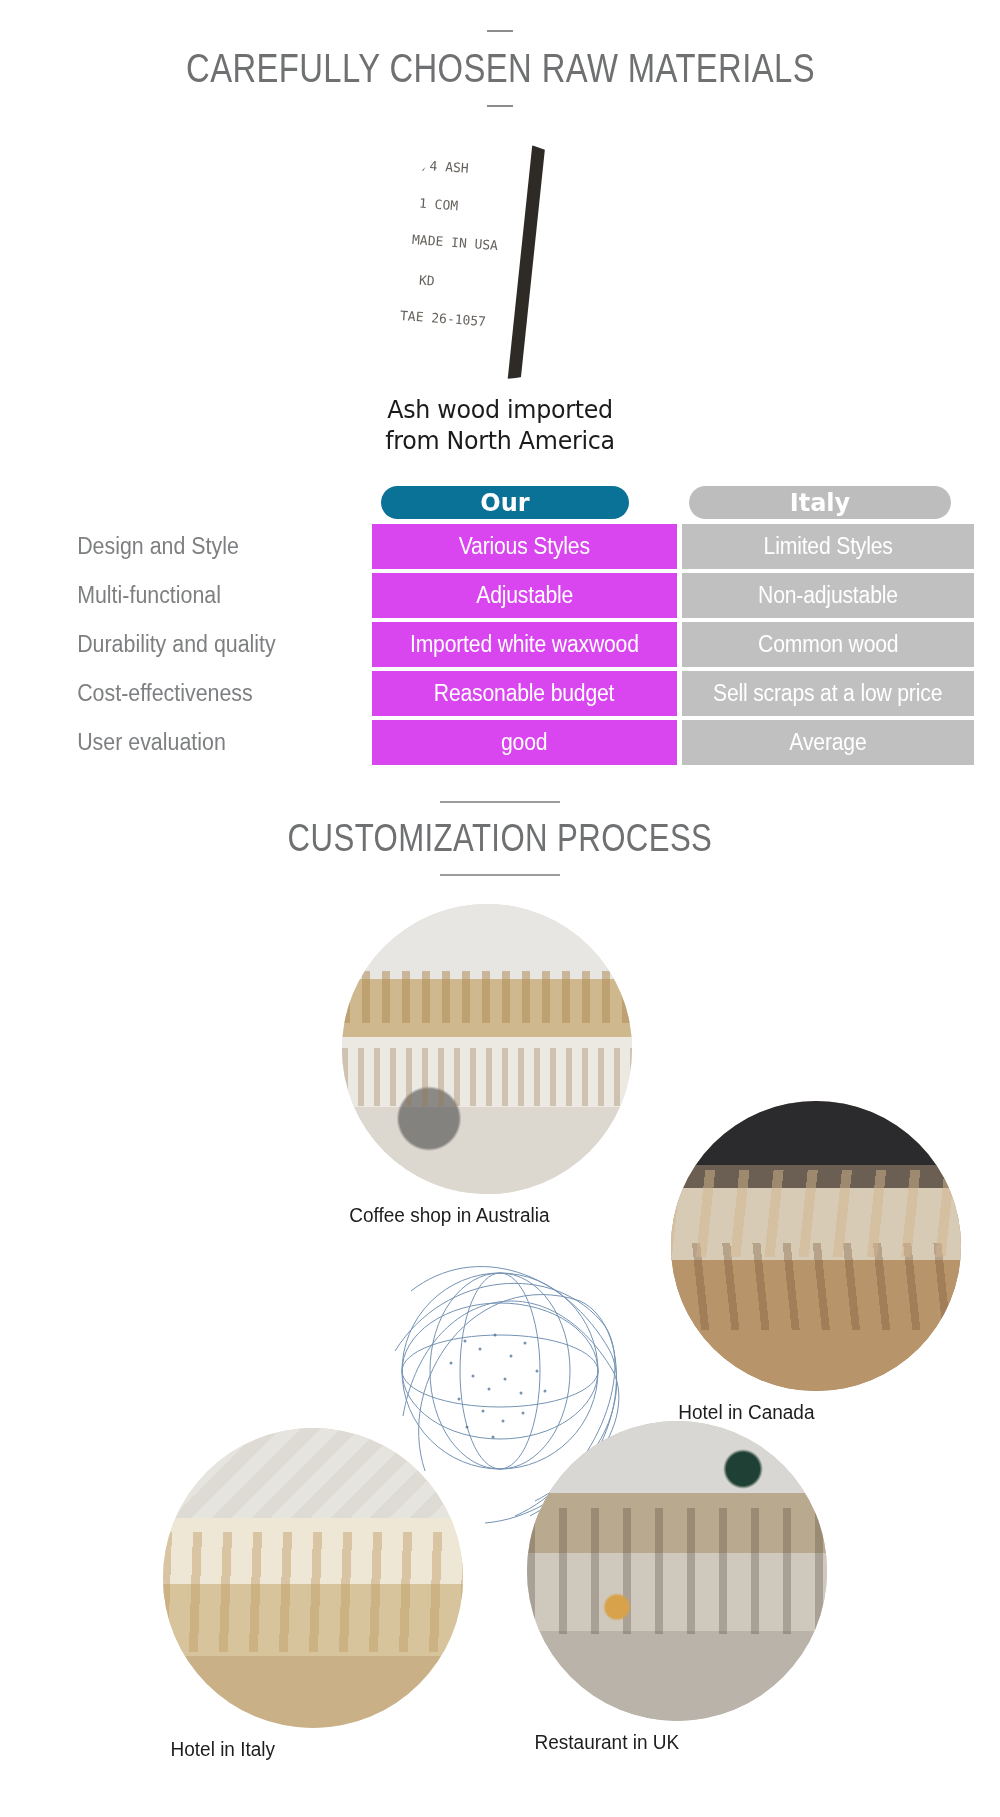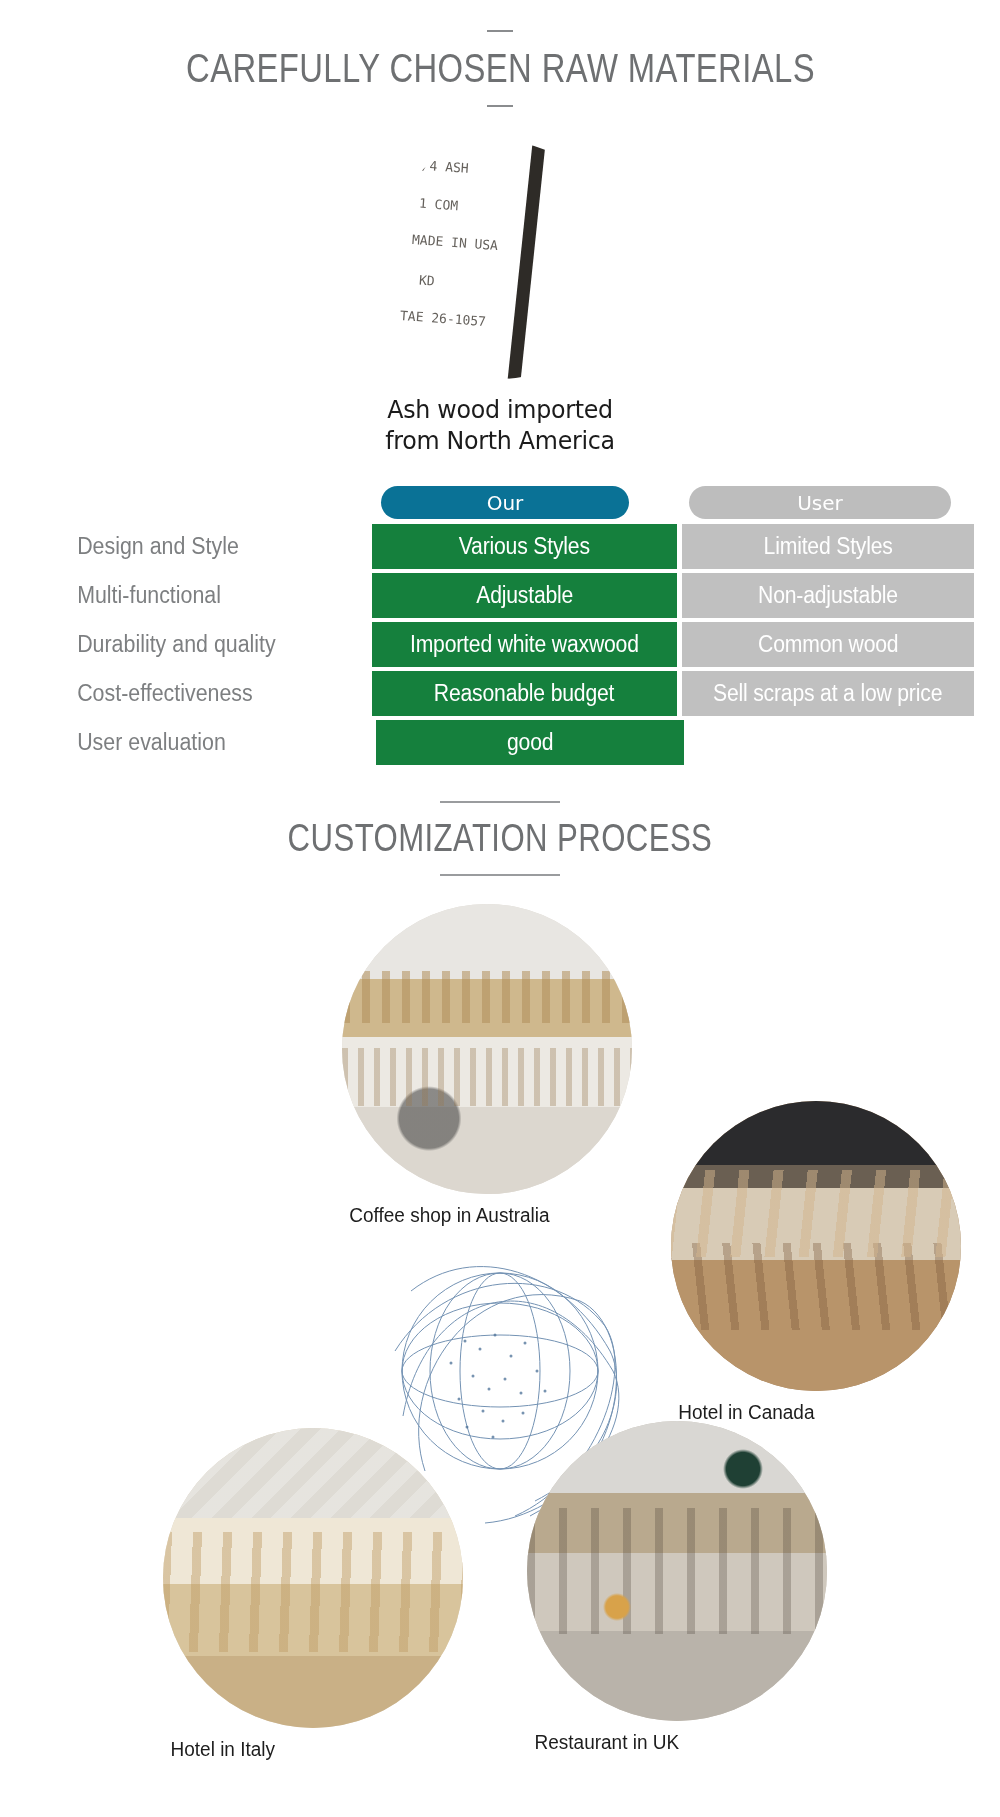--- a/index.html
+++ b/index.html
@@ -119,22 +119,22 @@
     display: flex;
     margin-left: 350px;
     gap: 12px;
   }
   .pill {
     width: 248px;
     height: 33px;
     border-radius: 17px;
     display: flex; align-items: center; justify-content: center;
     color: #ffffff;
-    font-size: 20px;
-    font-weight: normal;
+    font-size: 24px;
+    font-weight: bold;
     font-family: "DejaVu Sans", sans-serif;
   }
   .pill.our { background: #0a7296; }
   .pill.other { background: #bdbdbd; }
   .pill.our    { margin-left: 5px; }
   .pill.other  { margin-left: 48px; width: 262px; }
 
   .cmp-body { margin-top: 5px; }
   .cmp-row {
     display: flex;
@@ -153,21 +153,21 @@
     font-family: "Liberation Sans", sans-serif;
   }
   .cmp-cell {
     display: flex; align-items: center; justify-content: center;
     color: #ffffff;
     font-size: 23px;
     letter-spacing: -0.2px;
     transform-origin: center;
   }
   .cmp-cell span { transform: scaleX(0.92); display: inline-block; white-space: nowrap; }
-  .cmp-cell.our   { width: 308px; background: #15803d; }
+  .cmp-cell.our   { width: 308px; background: #d946ef; }
   .cmp-cell.other { width: 296px; background: #c0c0c0; margin-left: 5px; }
 
   
   .gallery {
     position: relative;
     width: 1000px;
     height: 930px;
     margin-top: 10px;
   }
   .g-item { position: absolute; text-align: left; }
@@ -284,21 +284,21 @@
     </div>
   </div>
 
 
 </div>
 
 <div class="compare">
 
   <div class="cmp-head-row">
     <div class="pill our">Our</div>
-    <div class="pill other">User</div>
+    <div class="pill other">Italy</div>
   </div>
 
   <div class="cmp-body">
 
     <div class="cmp-row">
       <div class="cmp-label">Design and Style</div>
       <div class="cmp-cell our">
           <span>Various Styles</span>
         </div>
       <div class="cmp-cell other">
@@ -333,20 +333,23 @@
         </div>
       <div class="cmp-cell other">
           <span>Sell scraps at a low price</span>
         </div>
     </div>
 
     <div class="cmp-row">
       <div class="cmp-label">User evaluation</div>
       <div class="cmp-cell our">
           <span>good</span>
+        </div>
+      <div class="cmp-cell other">
+          <span>Average</span>
         </div>
     </div>
 
   </div>
 </div>
 
 <div class="section-head" id="process-head">
   <div class="rule"></div>
   <div class="head-title">CUSTOMIZATION PROCESS</div>
   <div class="rule"></div>

